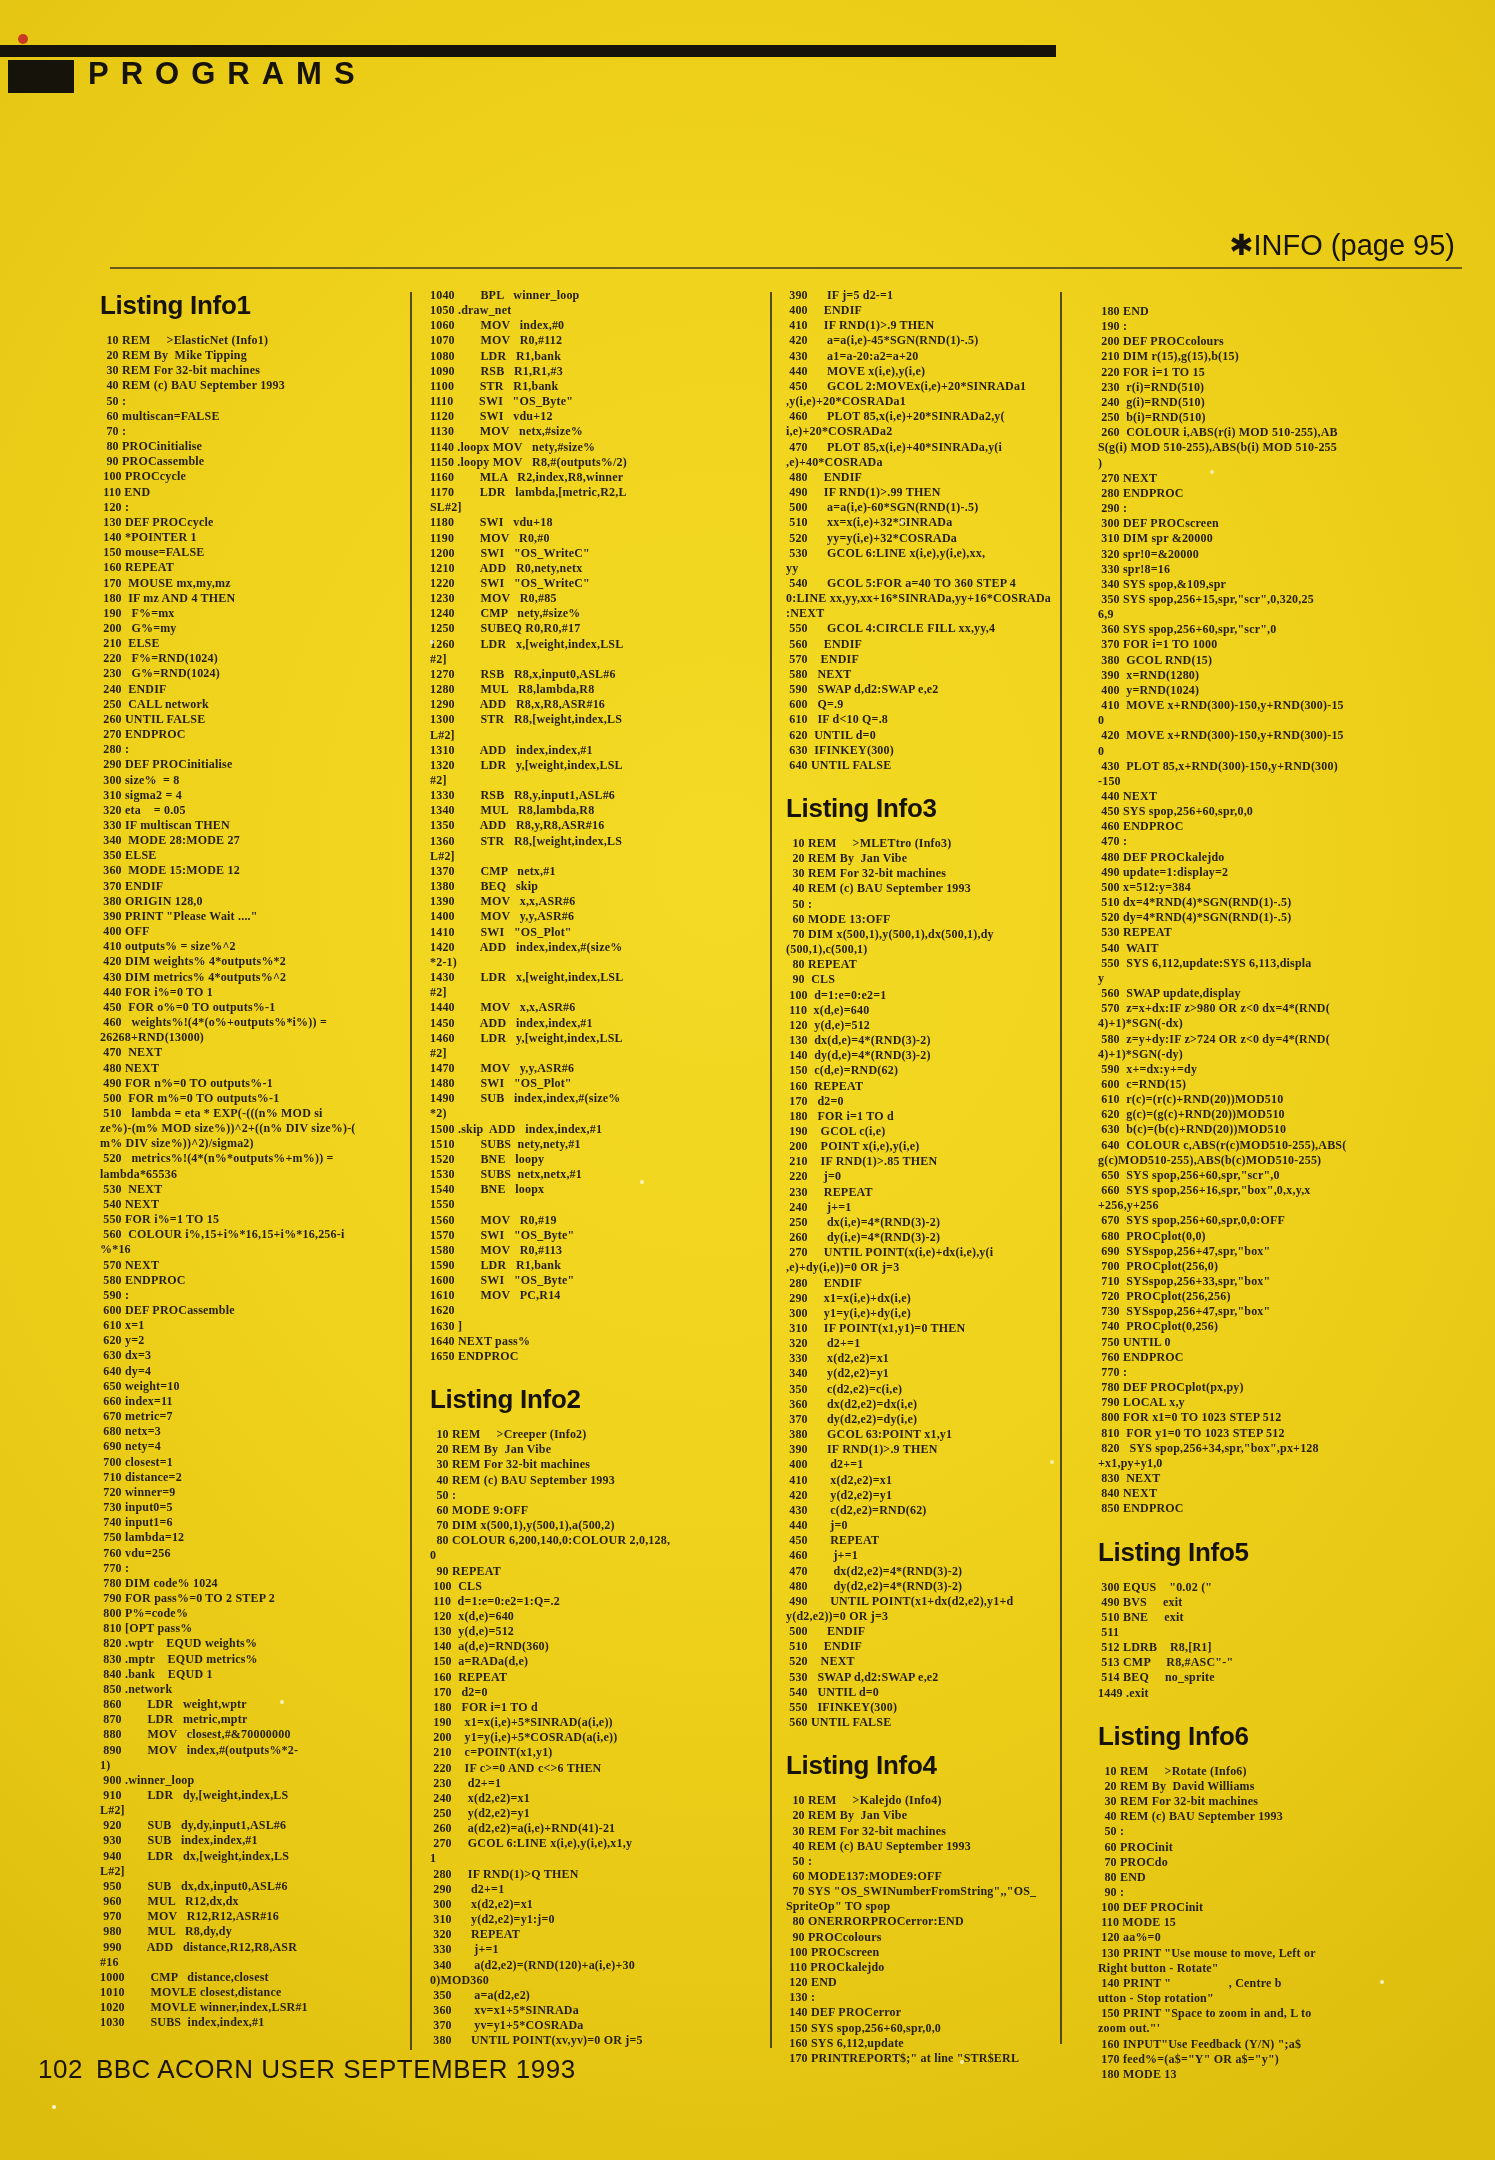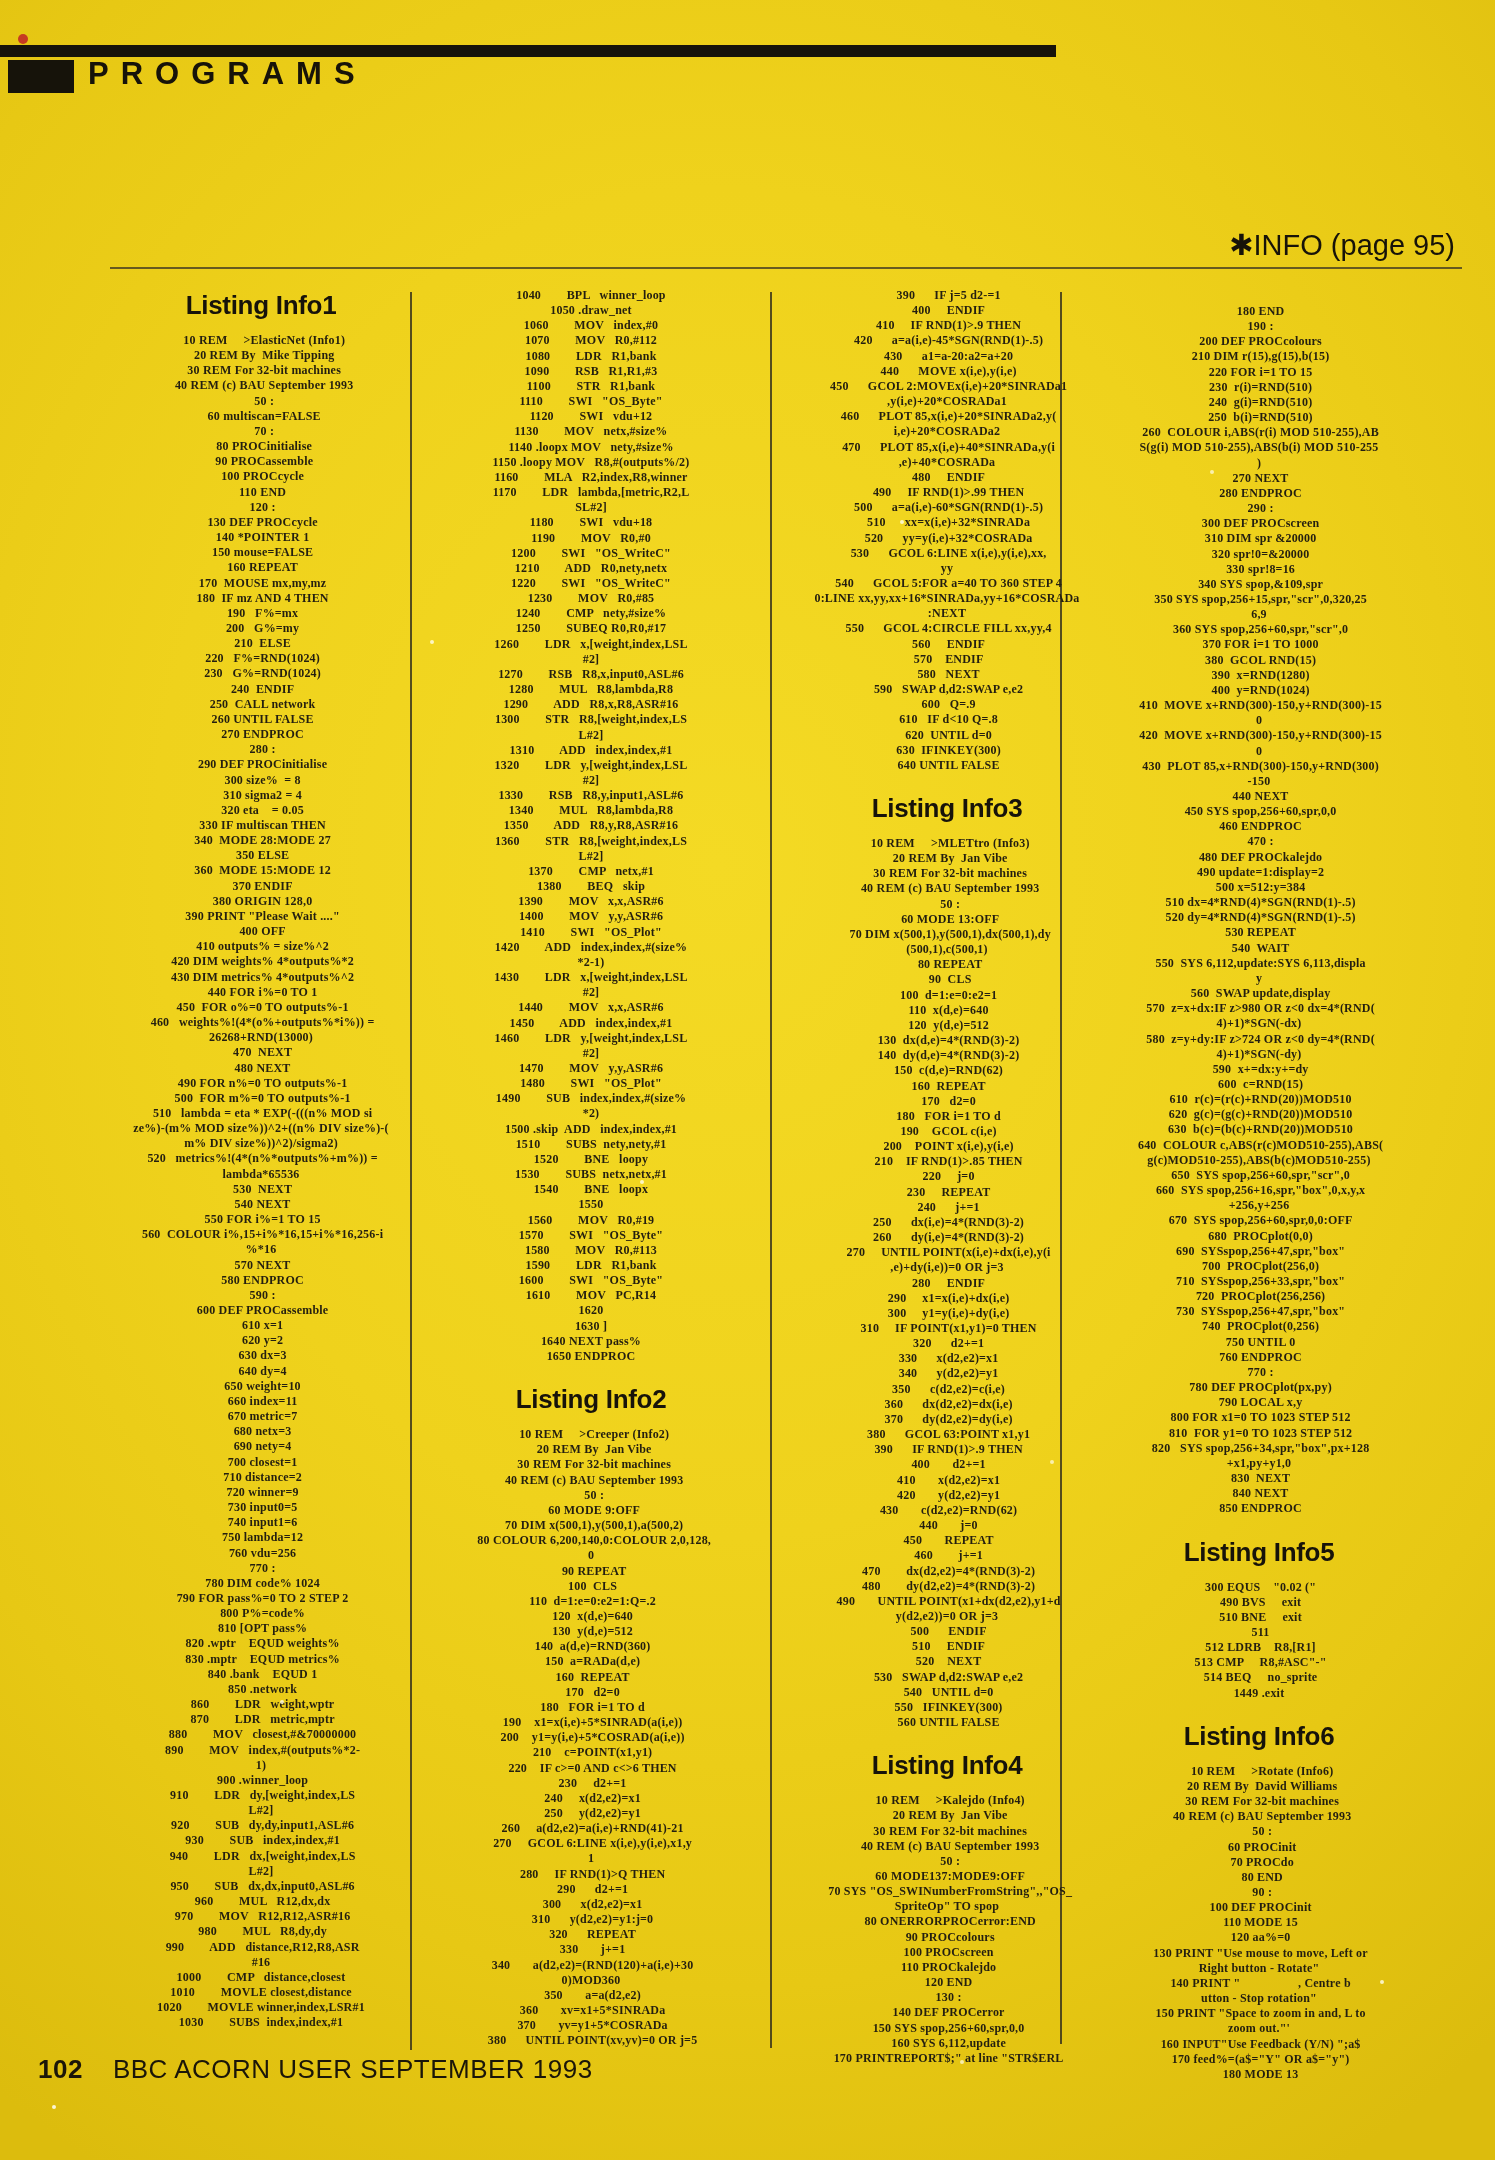--- a/index.html
+++ b/index.html
@@ -10,29 +10,29 @@
   #blkblock{position:absolute;left:8px;top:60px;width:66px;height:33px;background:#16130a;}
   #reddot{position:absolute;left:18px;top:34px;width:10px;height:10px;border-radius:50%;background:#c63b22;}
   #programs{position:absolute;left:88px;top:56px;font-weight:700;font-size:31px;
     letter-spacing:12px;color:#171309;}
   #inforef{position:absolute;right:40px;top:228px;font-weight:400;font-size:29px;color:#171309;}
   #hrule{position:absolute;left:110px;top:267px;width:1352px;height:2px;background:#3a3322;opacity:.75;}
   .vrule{position:absolute;top:292px;width:2px;background:#2e2a1c;opacity:.8;}
   #vr1{left:410px;height:1758px;}
   #vr2{left:770px;height:1756px;}
   #vr3{left:1060px;height:1752px;}
-  .col{position:absolute;top:288px;width:322px;color:#241f10;text-align:center;}
+  .col{position:absolute;top:288px;width:322px;color:#241f10;}
   #col1{left:100px;} #col2{left:430px;} #col3{left:786px;} #col4{left:1098px;margin-top:16px;}
   .col pre{margin:0 0 4px 0;font-family:Liberation Serif, serif;font-weight:700;
     font-size:12px;line-height:15.15px;letter-spacing:.2px;white-space:pre;color:#241f10;}
   .col h2{font-family:"Liberation Sans",sans-serif;font-weight:700;font-size:26px;line-height:30px;
     color:#17130a;margin:20px 0 13px 0;letter-spacing:-.3px;}
   .col h2:first-child{margin-top:2px;}
   #footer{position:absolute;left:38px;top:2054px;font-size:26px;color:#1b1609;letter-spacing:.5px;}
-  #footer .num{font-weight:700;margin-right:30px;}
+  #footer .num{font-weight:400;margin-right:13px;}
   #specks{position:absolute;left:430px;top:640px;width:4px;height:4px;border-radius:50%;
     background:rgba(255,252,235,.8);
     box-shadow:470px -120px 0 rgba(255,252,235,.8), 780px -170px 0 rgba(255,252,235,.7),
     210px 540px 0 rgba(255,252,235,.8), 620px 820px 0 rgba(255,252,235,.7),
     -150px 1060px 0 rgba(255,252,235,.8), 950px 1340px 0 rgba(255,252,235,.8),
     530px 1420px 0 rgba(255,252,235,.7), -378px 1465px 0 rgba(255,252,235,.9);}
 </style>
 </head>
 <body>
 

